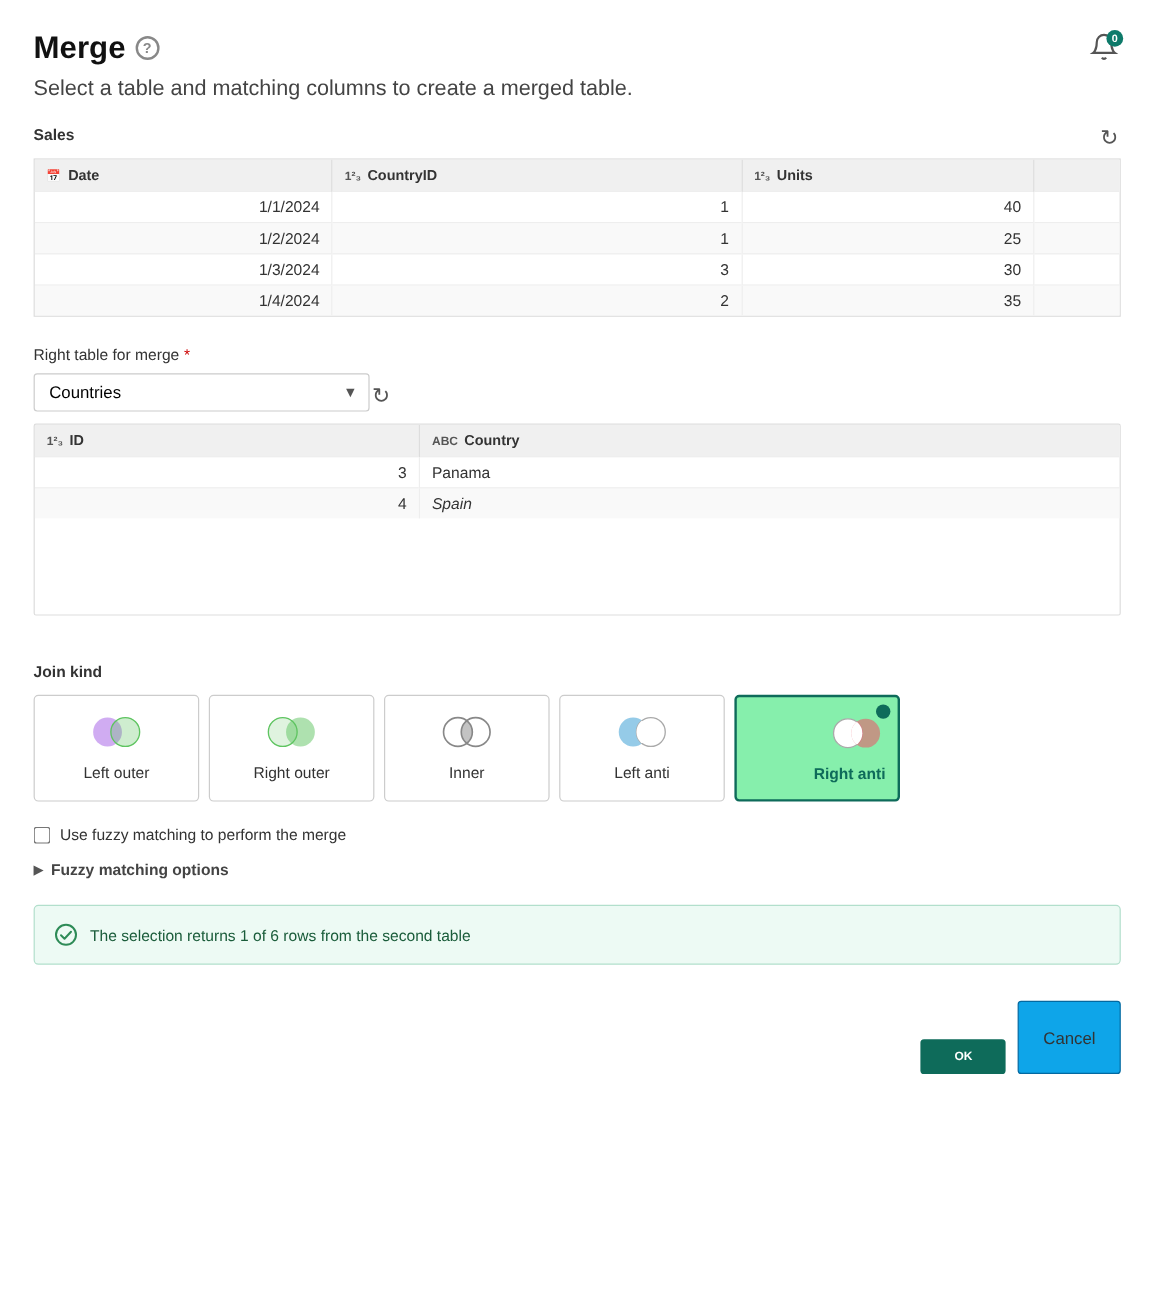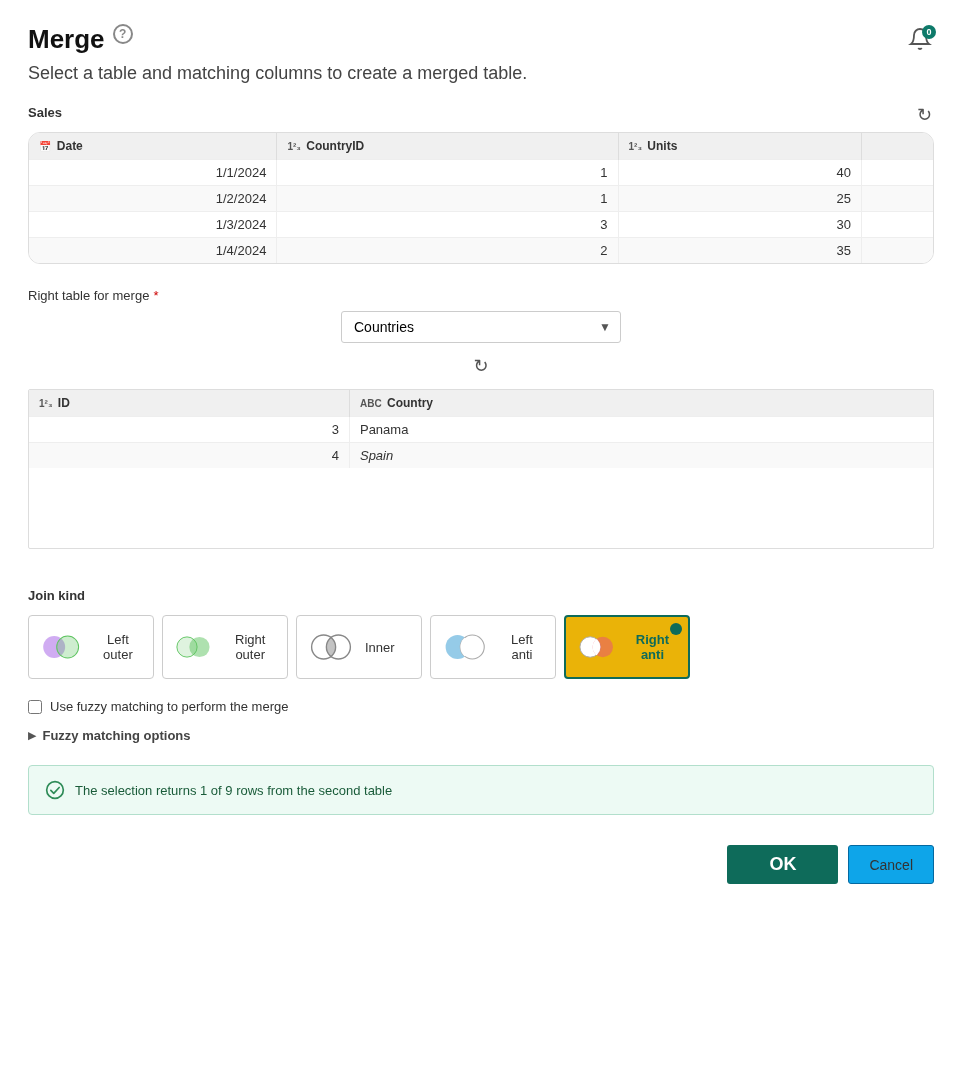--- a/index.html
+++ b/index.html
@@ -15,20 +15,21 @@
 
     
     .header {
       display: flex;
       align-items: center;
       justify-content: space-between;
       margin-bottom: 8px;
     }
     .header-left {
       display: flex;
+      align-items: center;
       gap: 8px;
     }
     .title {
       font-size: 26px;
       font-weight: 600;
       color: #111;
     }
     .help-icon {
       width: 20px; height: 20px;
       border: 2px solid #888;
@@ -66,21 +67,21 @@
       font-size: 13px;
       font-weight: 600;
       color: #333;
       margin-bottom: 6px;
       text-align: right;
     }
 
     
     .table-wrapper {
       border: 1px solid #ddd;
-      border-radius: 12px;
+      border-radius: 0;
       overflow: hidden;
       margin-bottom: 24px;
       position: relative;
     }
     .table-section {
       display: flex;
       align-items: center;
       justify-content: space-between;
       margin-bottom: 4px;
     }
@@ -133,24 +134,23 @@
       color: #333;
       margin-bottom: 8px;
       display: flex;
       align-items: center;
       gap: 4px;
     }
     .required-star { color: #c00; }
 
     .dropdown-wrapper {
       display: flex;
-      align-items: center;
-      gap: 10px;
+      align-items: flex-end;
+      gap: 0;
       margin-bottom: 10px;
-      flex-direction: column;
     }
     .dropdown-container {
       position: relative;
       width: 280px;
     }
     .dropdown-container select {
       width: 100%;
       padding: 7px 32px 7px 12px;
       border: 1px solid #ccc;
       border-radius: 3px;
@@ -194,32 +194,34 @@
     .join-options {
       display: flex;
       gap: 8px;
       margin-bottom: 20px;
       flex-wrap: wrap;
     }
     .join-option {
       border: 1px solid #ccc;
       border-radius: 4px;
       padding: 14px 10px;
-      width: 126px;
+      width: 138px;
       text-align: center;
       cursor: pointer;
       display: flex;
+      flex-direction: column;
       align-items: center;
       gap: 10px;
       background: #fff;
       position: relative;
     }
     .join-option.selected {
       border: 2px solid #0e6b5a;
-      background: #eab308;
+      background: #86efac;
+      align-items: flex-end;
     }
     .join-option-label {
       font-size: 13px;
       color: #333;
     }
     .selected-dot {
       position: absolute;
       top: 6px;
       right: 6px;
       width: 12px; height: 12px;
@@ -280,24 +282,25 @@
     .button-row {
       display: flex;
       justify-content: flex-end;
       gap: 10px;
     }
     .btn-ok {
       background: #0e6b5a;
       color: #fff;
       border: none;
       border-radius: 3px;
-      padding: 9px 42px;
-      font-size: 18px;
+      padding: 9px 28px;
+      font-size: 10px;
       cursor: pointer;
       font-weight: 600;
+      margin-top: 32px;
     }
     .btn-cancel {
       background: #0ea5e9;
       color: #333;
       border: 1px solid #0369a1;
       border-radius: 3px;
       padding: 9px 20px;
       font-size: 14px;
       cursor: pointer;
     }
@@ -483,19 +486,19 @@
 <div class="fuzzy-options">
   <span class="chevron-right">▶</span>
   <span style="font-weight:600;">Fuzzy matching options</span>
 </div>
 
 <div class="success-message">
   <svg class="success-icon" viewBox="0 0 24 24" fill="none">
     <circle cx="12" cy="12" r="10" stroke="#2e8b57" stroke-width="2"></circle>
     <path d="M7 12.5l3.5 3.5 6.5-7" stroke="#2e8b57" stroke-width="2" stroke-linecap="round" stroke-linejoin="round"></path>
   </svg>
-  <span>The selection returns 1 of 9 rows from the second table</span>
+  <span>The selection returns 1 of 6 rows from the second table</span>
 </div>
 
 <div class="button-row">
   <button class="btn-ok">OK</button>
   <button class="btn-cancel">Cancel</button>
 </div>
 
 </body></html>

